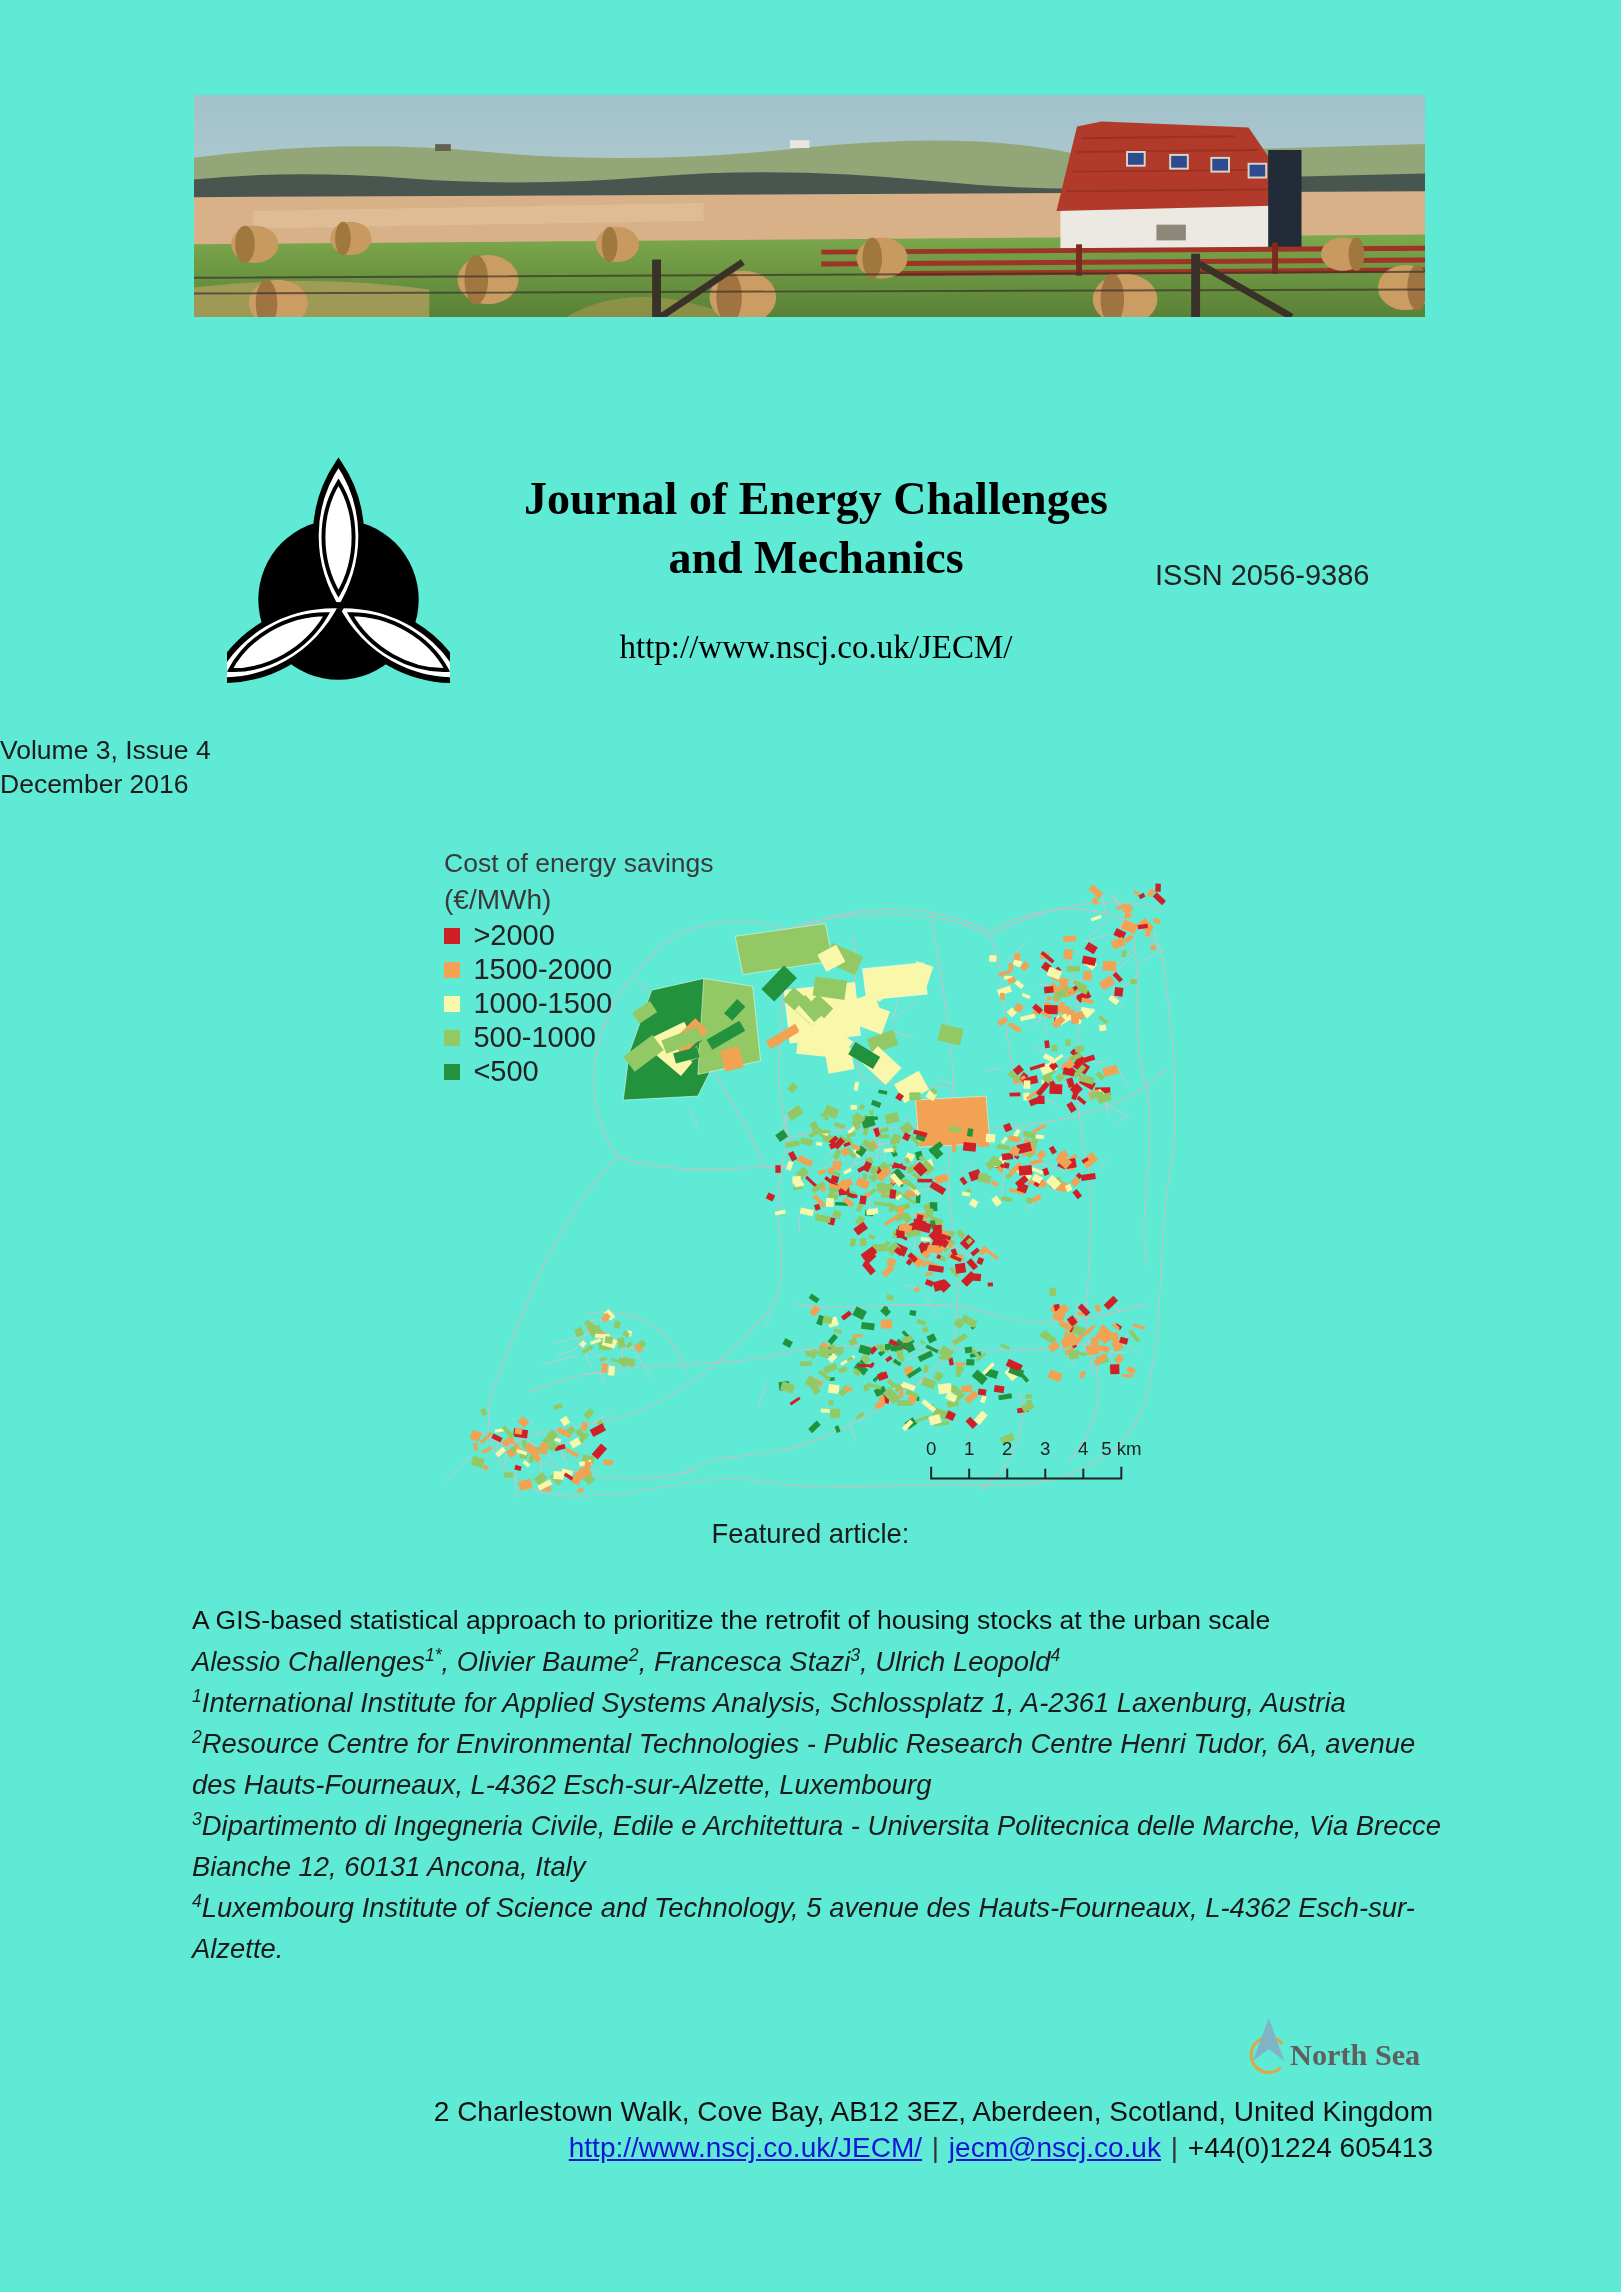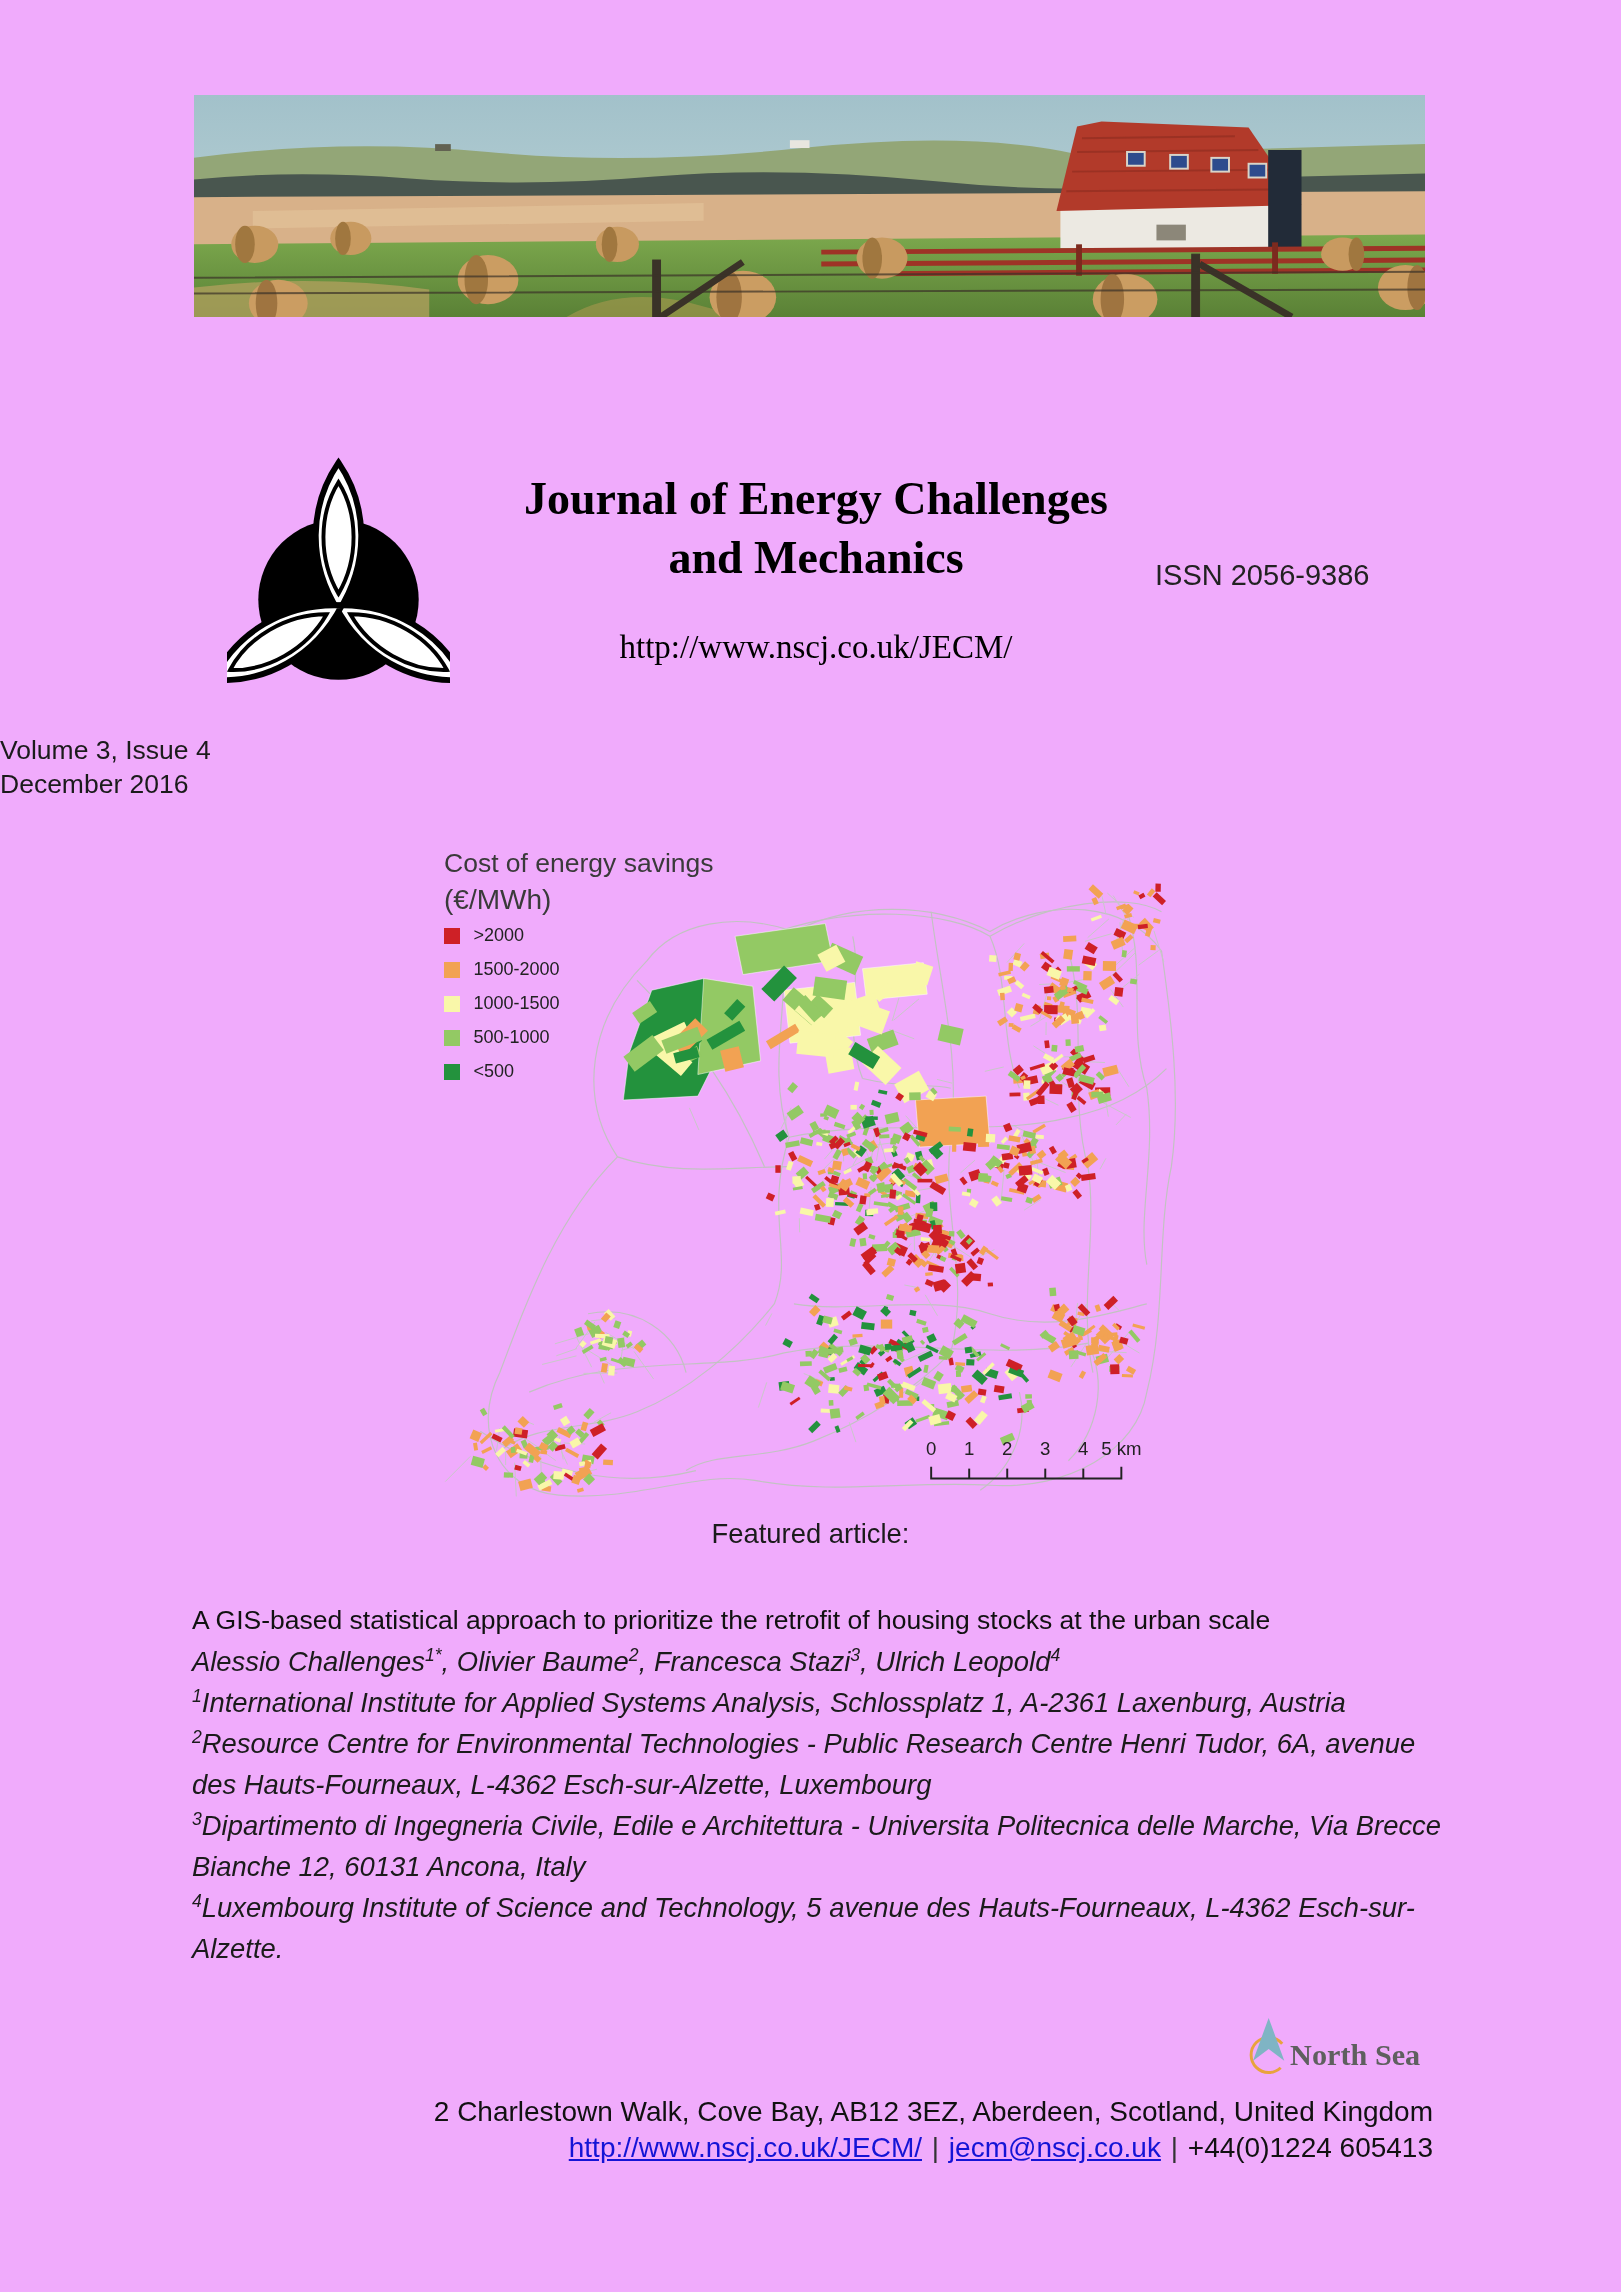--- a/index.html
+++ b/index.html
@@ -1,16 +1,16 @@
 <!DOCTYPE html>
 <html><head>
 <meta charset="utf-8">
 <style>
   html,body{margin:0;padding:0;background:#ffffff;}
-  .page{position:relative;width:1621px;height:2293px;background:#f0abfc;overflow:hidden;
+  .page{position:relative;width:1621px;height:2293px;background:#5eead4;overflow:hidden;
         font-family:"Liberation Sans",sans-serif;color:#1b1b1b;}
 
   
   .photo{position:absolute;left:194px;top:95px;width:1231px;height:222px;overflow:hidden;}
 
   
   .logo{position:absolute;left:227px;top:443px;width:223px;height:276px;}
   .jtitle{position:absolute;left:451px;top:469px;width:730px;text-align:center;
           font-family:"Liberation Serif",serif;font-weight:bold;font-size:46px;line-height:59px;color:#000;}
   .issn{position:absolute;left:1155px;top:559px;font-size:29px;color:#222;}
@@ -19,21 +19,21 @@
   .vol{position:absolute;left:0;top:733px;width:1621px;font-size:26.5px;line-height:34px;}
 
   
   .mapwrap{position:absolute;left:441px;top:843px;width:747px;height:665px;}
   .mapwrap svg{position:absolute;left:0;top:0;}
   .legend{position:absolute;left:3px;top:3.9px;z-index:5;}
   .legend .ltitle{font-size:26.5px;color:#3a3a3a;line-height:33px;}
   .legend .lunit{font-size:28px;color:#3a3a3a;line-height:39px;}
   .legend .lrow{display:flex;align-items:center;height:34px;}
   .legend .sw{width:15.7px;height:15.7px;margin-right:13.7px;flex:0 0 15.7px;}
-  .legend .ltxt{font-size:18px;color:#222;}
+  .legend .ltxt{font-size:29px;color:#222;}
 
   
   .feat{position:absolute;left:0;top:1518px;width:1621px;text-align:center;font-size:27.4px;}
   .article{position:absolute;left:192px;top:1600px;width:1257px;font-size:27.4px;line-height:41px;}
   .article .atitle{font-weight:normal;font-size:26.5px;line-height:41px;color:#111;}
   .article .authors,.article .affil{font-style:italic;}
   .article sup{font-size:17.6px;line-height:0;}
 
   
   .nslogo{position:absolute;left:1233px;top:2014px;width:201px;height:78px;}

